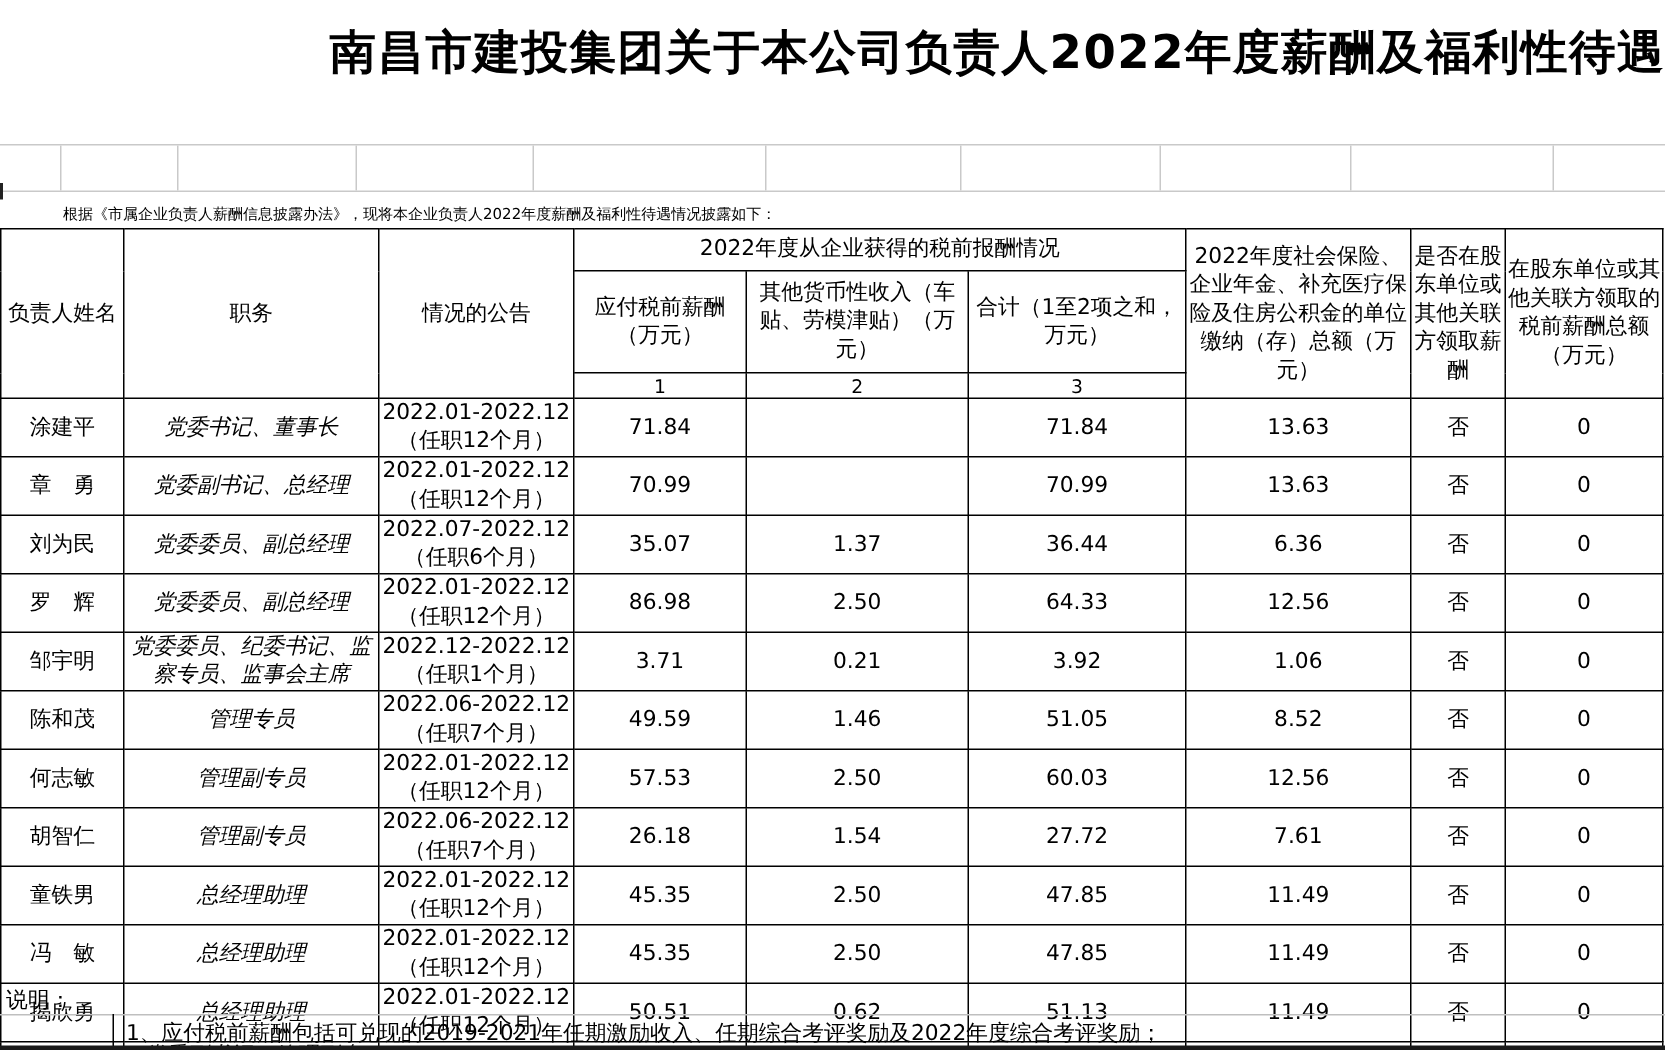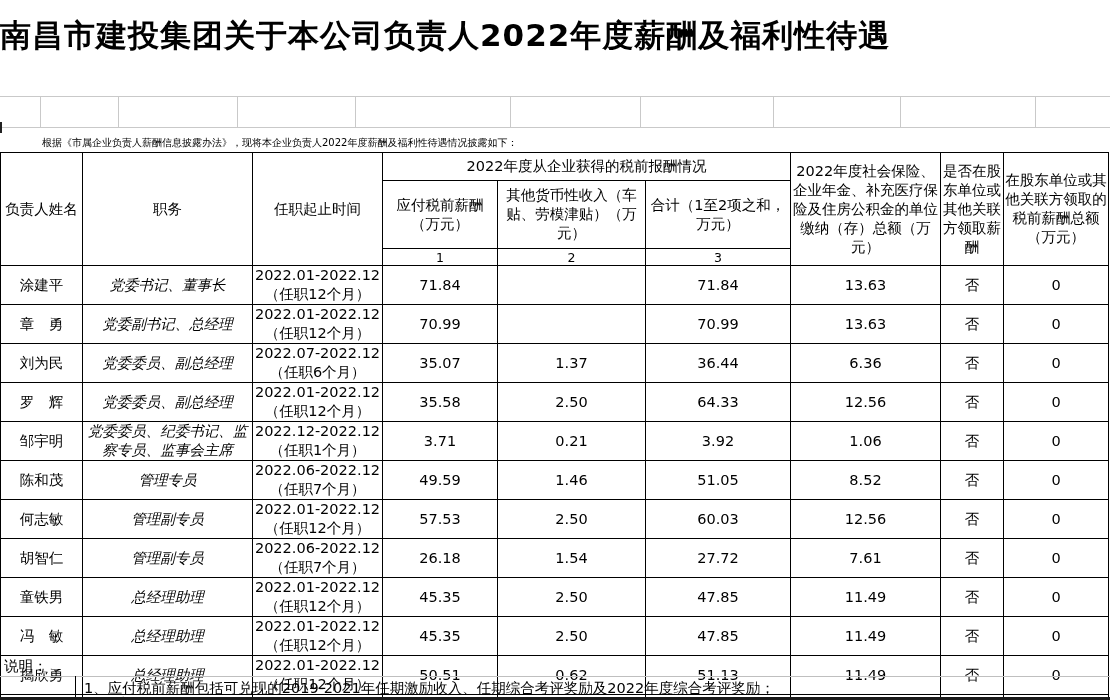--- a/index.html
+++ b/index.html
@@ -2,21 +2,21 @@
 <html><head>
 <meta charset="utf-8">
 <style>
   html,body{margin:0;padding:0;}
   body{
     width:1110px;height:700px;background:#ffffff;color:#000;
     font-family:"DejaVu Sans","Liberation Sans",sans-serif;
     position:relative;overflow:hidden;
   }
   .title{
-    position:absolute;top:17px;left:0;width:1110px;text-align:left;
+    position:absolute;top:17px;left:0;width:1110px;text-align:right;
     font-size:31px;font-weight:bold;line-height:37px;letter-spacing:1px;
   }
   .gridstrip{
     position:absolute;top:96px;left:0;width:1110px;height:30px;
     border-top:1px solid #c9c9c9;border-bottom:1px solid #c9c9c9;
   }
   .gridstrip .v{position:absolute;top:0;bottom:0;width:1px;background:#c9c9c9;}
   .rowmark{position:absolute;left:0;top:122px;width:2px;height:11px;background:#222;}
   .intro{position:absolute;top:136px;left:42px;font-size:10px;white-space:nowrap;}
   table.salary{
@@ -76,21 +76,21 @@
       <col style="width:148px">
       <col style="width:145px">
     <col style="width:150px">
       <col style="width:63px">
       <col style="width:105px">
   </colgroup>
   <thead>
     <tr class="hrow-top">
       <th rowspan="3">负责人姓名</th>
       <th rowspan="3">职务</th>
-      <th rowspan="3">任职起止时间</th>
+      <th rowspan="3">情况的公告</th>
       <th colspan="3">2022年度从企业获得的税前报酬情况</th>
       <th rowspan="3" class="wrap">2022年度社会保险、企业年金、补充医疗保险及住房公积金的单位缴纳（存）总额（万元）</th>
       <th rowspan="3" class="wrap flagcol">是否在股东单位或其他关联方领取薪酬</th>
       <th rowspan="3" class="wrap">在股东单位或其他关联方领取的税前薪酬总额（万元）</th>
     </tr>
     <tr class="hrow-main">
       <th class="wrap">应付税前薪酬（万元）</th>
       <th class="wrap">其他货币性收入（车贴、劳模津贴）（万元）</th>
       <th class="wrap">合计（1至2项之和，万元）</th>
     </tr>
@@ -143,21 +143,21 @@
     <td class="num-cell">否</td>
     <td class="num-cell">0</td>
   </tr>
       <tr class="drow">
     <td class="name-cell">罗　辉</td>
     <td class="pos-cell">党委委员、副总经理</td>
     <td class="period-cell">
       <span>2022.01-2022.12</span>
       <span class="l2">（任职12个月）</span>
     </td>
-    <td class="num-cell">35.58</td>
+    <td class="num-cell">86.98</td>
     <td class="num-cell">2.50</td>
     <td class="num-cell">64.33</td>
     <td class="num-cell">12.56</td>
     <td class="num-cell">否</td>
     <td class="num-cell">0</td>
   </tr>
       <tr class="drow">
     <td class="name-cell">邹宇明</td>
     <td class="pos-cell">党委委员、纪委书记、监察专员、监事会主席</td>
     <td class="period-cell">

